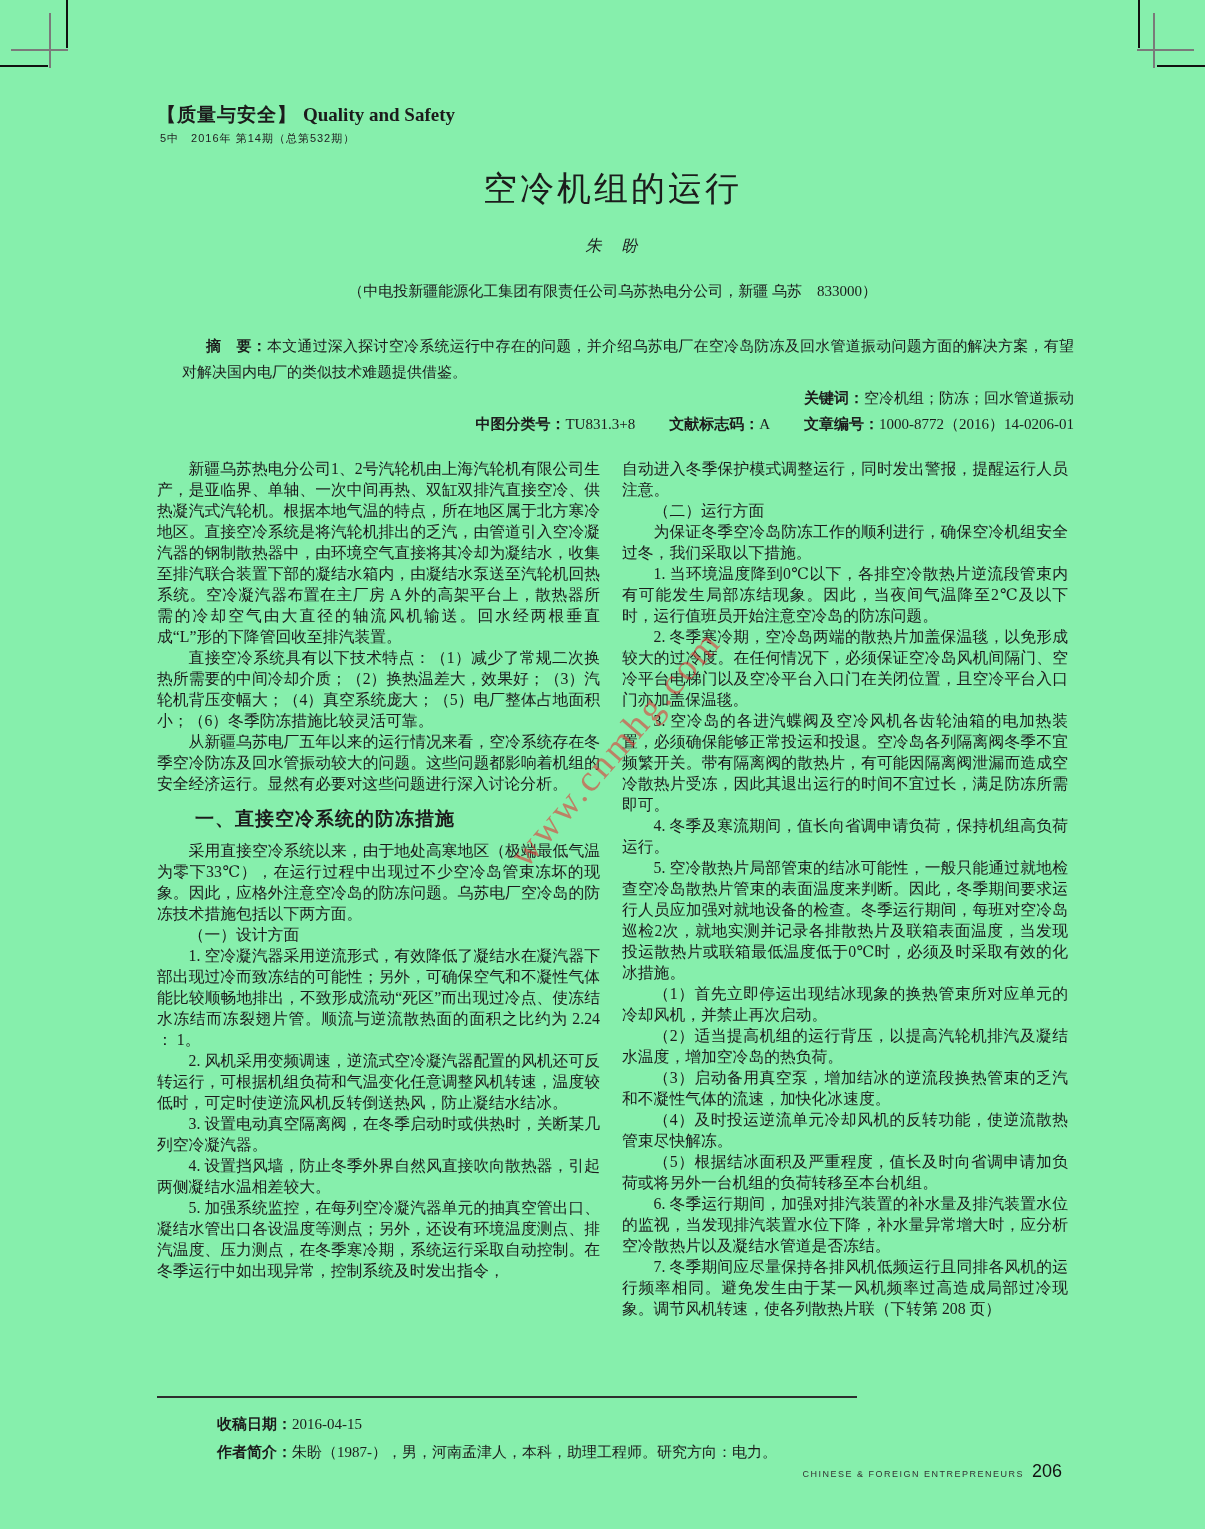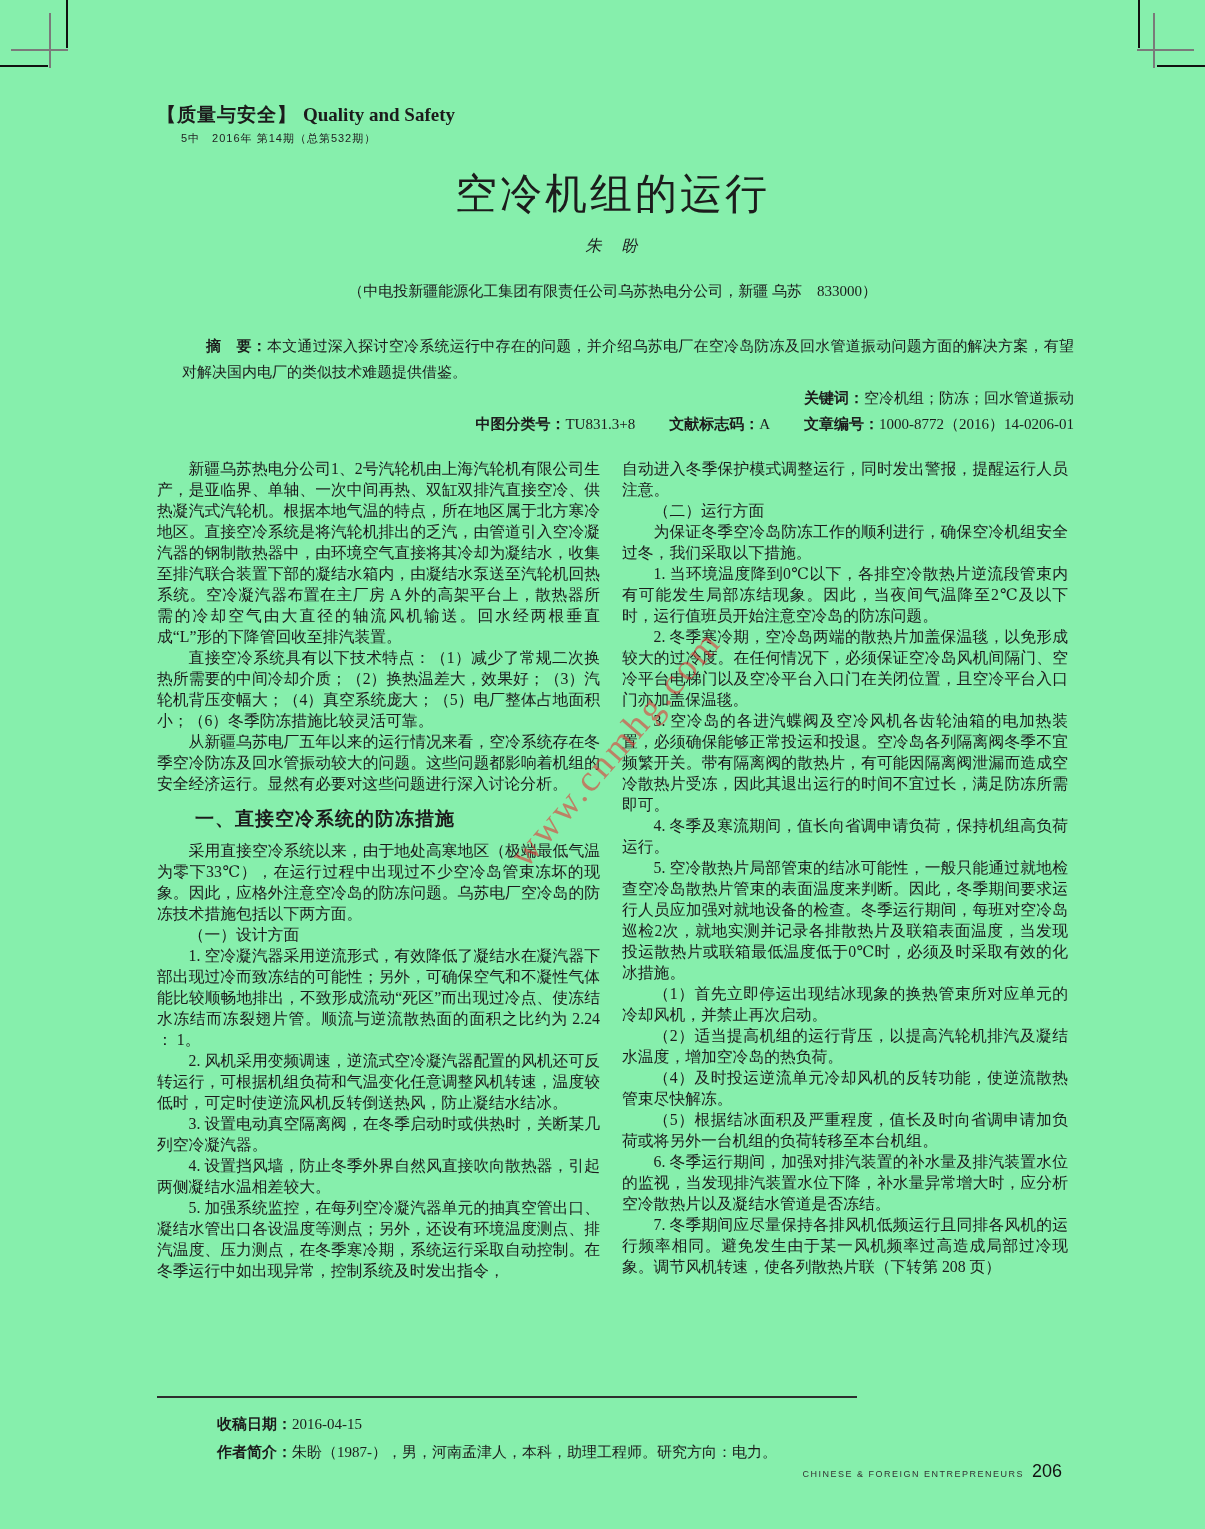--- a/index.html
+++ b/index.html
@@ -12,24 +12,24 @@
     font-family:"Liberation Serif","DejaVu Serif",serif;
     color:#1c1c1c;
   }
   
   .mark{position:absolute;background:#111;}
   .mark.gray{background:#7a7a7a;}
   
   .journal-header{position:absolute;left:157px;top:102px;}
   .journal-header .cn{font-family:"Liberation Sans","DejaVu Sans",sans-serif;font-weight:bold;font-size:19px;letter-spacing:1px;}
   .journal-header .en{font-family:"Liberation Serif",serif;font-weight:bold;font-size:19px;margin-left:6px;}
-  .issue-line{position:absolute;left:160px;top:131px;font-size:11px;color:#222;letter-spacing:1px;font-family:"Liberation Sans",sans-serif;margin-left:21px;}
+  .issue-line{position:absolute;left:160px;top:131px;font-size:11px;color:#222;letter-spacing:1px;font-family:"Liberation Sans",sans-serif;}
   
   .title-block{position:absolute;left:157px;width:911px;text-align:center;}
-  .article-title{top:166px;font-size:42px;letter-spacing:3px;font-weight:normal;}
+  .article-title{top:166px;font-size:34px;letter-spacing:3px;font-weight:normal;}
   .article-author{top:236px;font-size:16px;letter-spacing:2px;font-style:italic;}
   .article-affiliation{top:282px;font-size:15px;}
   
   .abstract-block{position:absolute;left:182px;top:333px;width:892px;font-size:15px;line-height:26px;}
   .abstract-block .lbl{font-family:"Liberation Sans",sans-serif;font-weight:bold;}
   .abstract-para{text-indent:1.6em;text-align:justify;margin:0;}
   .meta-line{margin:0;padding-left:25px;text-align:right;}
   .meta-line .gap{display:inline-block;width:34px;}
   
   .col{position:absolute;top:458px;font-size:15.8px;line-height:21px;text-align:justify;}
@@ -107,20 +107,21 @@
     <p class="cont">自动进入冬季保护模式调整运行，同时发出警报，提醒运行人员注意。</p>
     <p>（二）运行方面</p>
     <p>为保证冬季空冷岛防冻工作的顺利进行，确保空冷机组安全过冬，我们采取以下措施。</p>
     <p>1. 当环境温度降到0℃以下，各排空冷散热片逆流段管束内有可能发生局部冻结现象。因此，当夜间气温降至2℃及以下时，运行值班员开始注意空冷岛的防冻问题。</p>
     <p>2. 冬季寒冷期，空冷岛两端的散热片加盖保温毯，以免形成较大的过冷度。在任何情况下，必须保证空冷岛风机间隔门、空冷平台电梯门以及空冷平台入口门在关闭位置，且空冷平台入口门亦加盖保温毯。</p>
     <p>3. 空冷岛的各进汽蝶阀及空冷风机各齿轮油箱的电加热装置，必须确保能够正常投运和投退。空冷岛各列隔离阀冬季不宜频繁开关。带有隔离阀的散热片，有可能因隔离阀泄漏而造成空冷散热片受冻，因此其退出运行的时间不宜过长，满足防冻所需即可。</p>
     <p>4. 冬季及寒流期间，值长向省调申请负荷，保持机组高负荷运行。</p>
     <p>5. 空冷散热片局部管束的结冰可能性，一般只能通过就地检查空冷岛散热片管束的表面温度来判断。因此，冬季期间要求运行人员应加强对就地设备的检查。冬季运行期间，每班对空冷岛巡检2次，就地实测并记录各排散热片及联箱表面温度，当发现投运散热片或联箱最低温度低于0℃时，必须及时采取有效的化冰措施。</p>
     <p>（1）首先立即停运出现结冰现象的换热管束所对应单元的冷却风机，并禁止再次启动。</p>
     <p>（2）适当提高机组的运行背压，以提高汽轮机排汽及凝结水温度，增加空冷岛的热负荷。</p>
+    <p>（3）启动备用真空泵，增加结冰的逆流段换热管束的乏汽和不凝性气体的流速，加快化冰速度。</p>
     <p>（4）及时投运逆流单元冷却风机的反转功能，使逆流散热管束尽快解冻。</p>
     <p>（5）根据结冰面积及严重程度，值长及时向省调申请加负荷或将另外一台机组的负荷转移至本台机组。</p>
     <p>6. 冬季运行期间，加强对排汽装置的补水量及排汽装置水位的监视，当发现排汽装置水位下降，补水量异常增大时，应分析空冷散热片以及凝结水管道是否冻结。</p>
     <p>7. 冬季期间应尽量保持各排风机低频运行且同排各风机的运行频率相同。避免发生由于某一风机频率过高造成局部过冷现象。调节风机转速，使各列散热片联（下转第 208 页）</p>
   </div>
 
   <div class="watermark">www.cnmhg.com</div>
 
   <div class="footnote-rule"></div>
   <div class="footnote">

